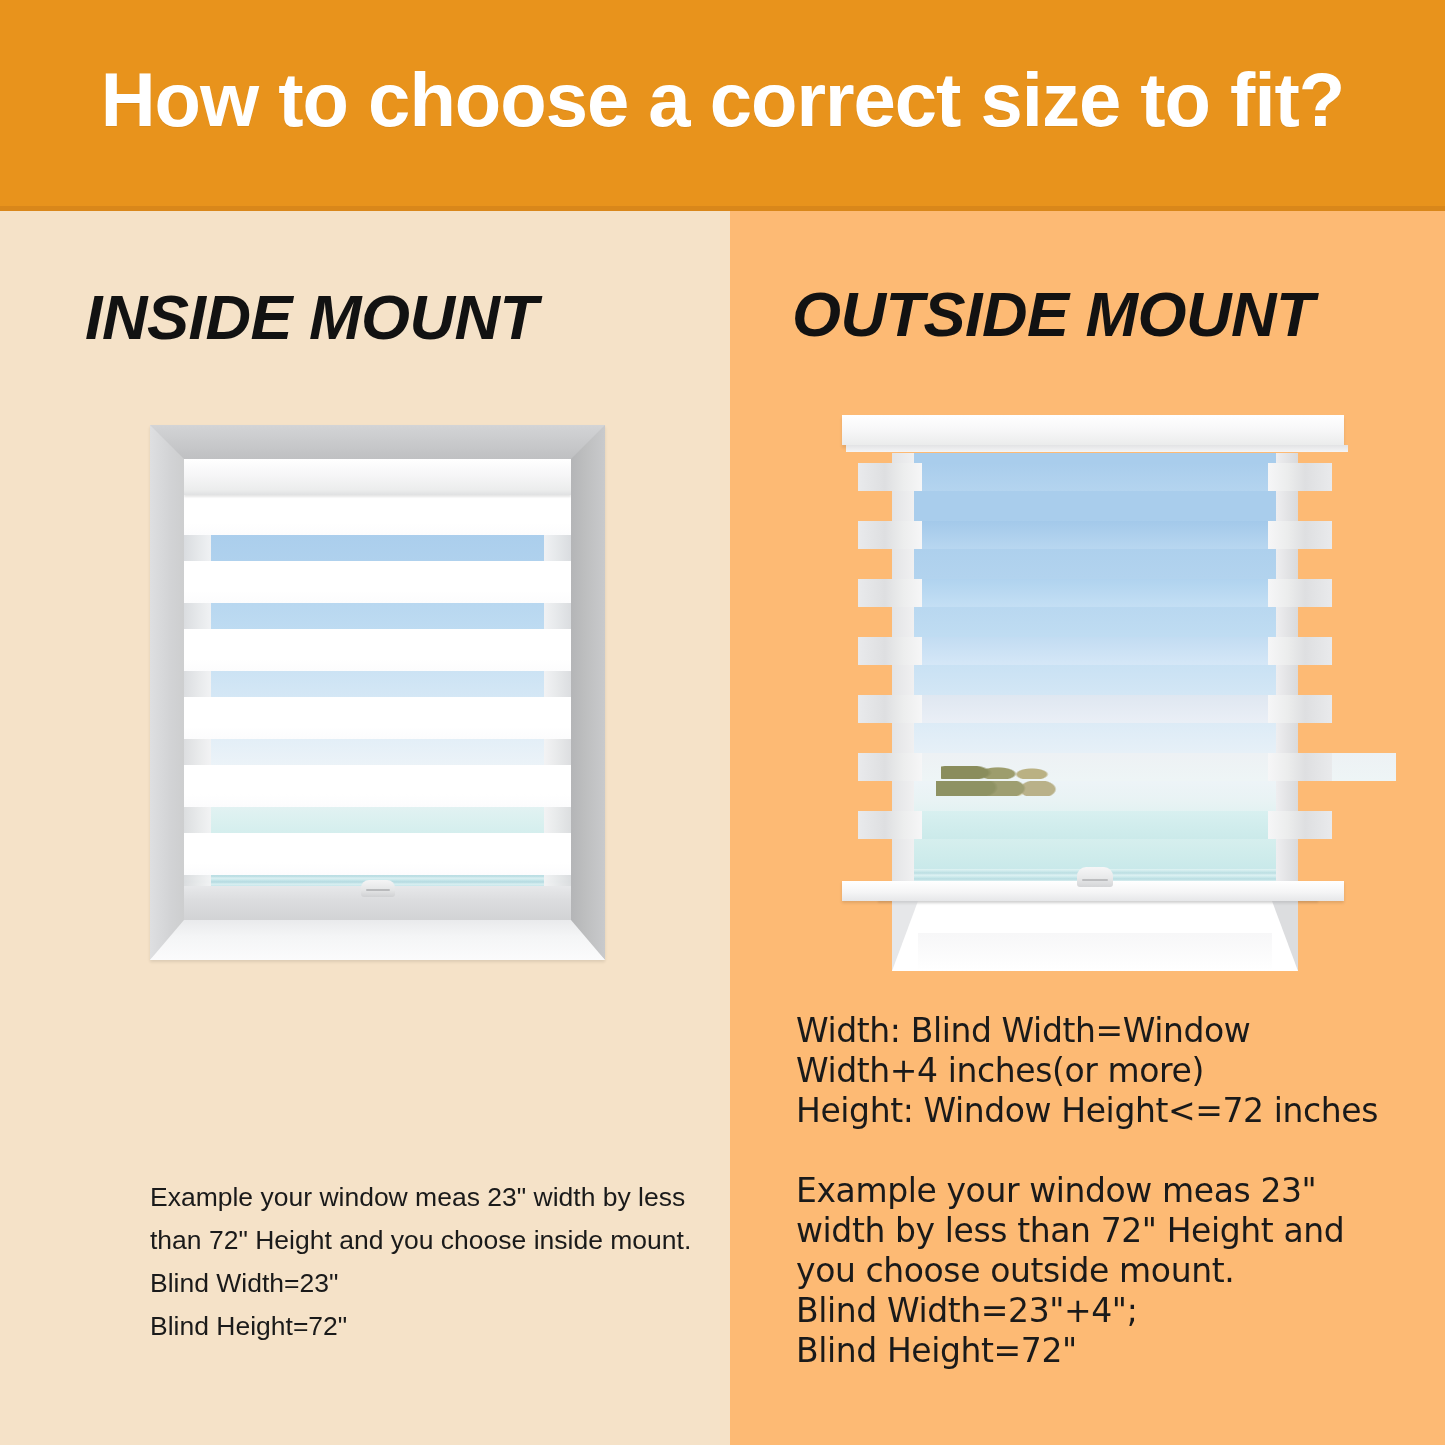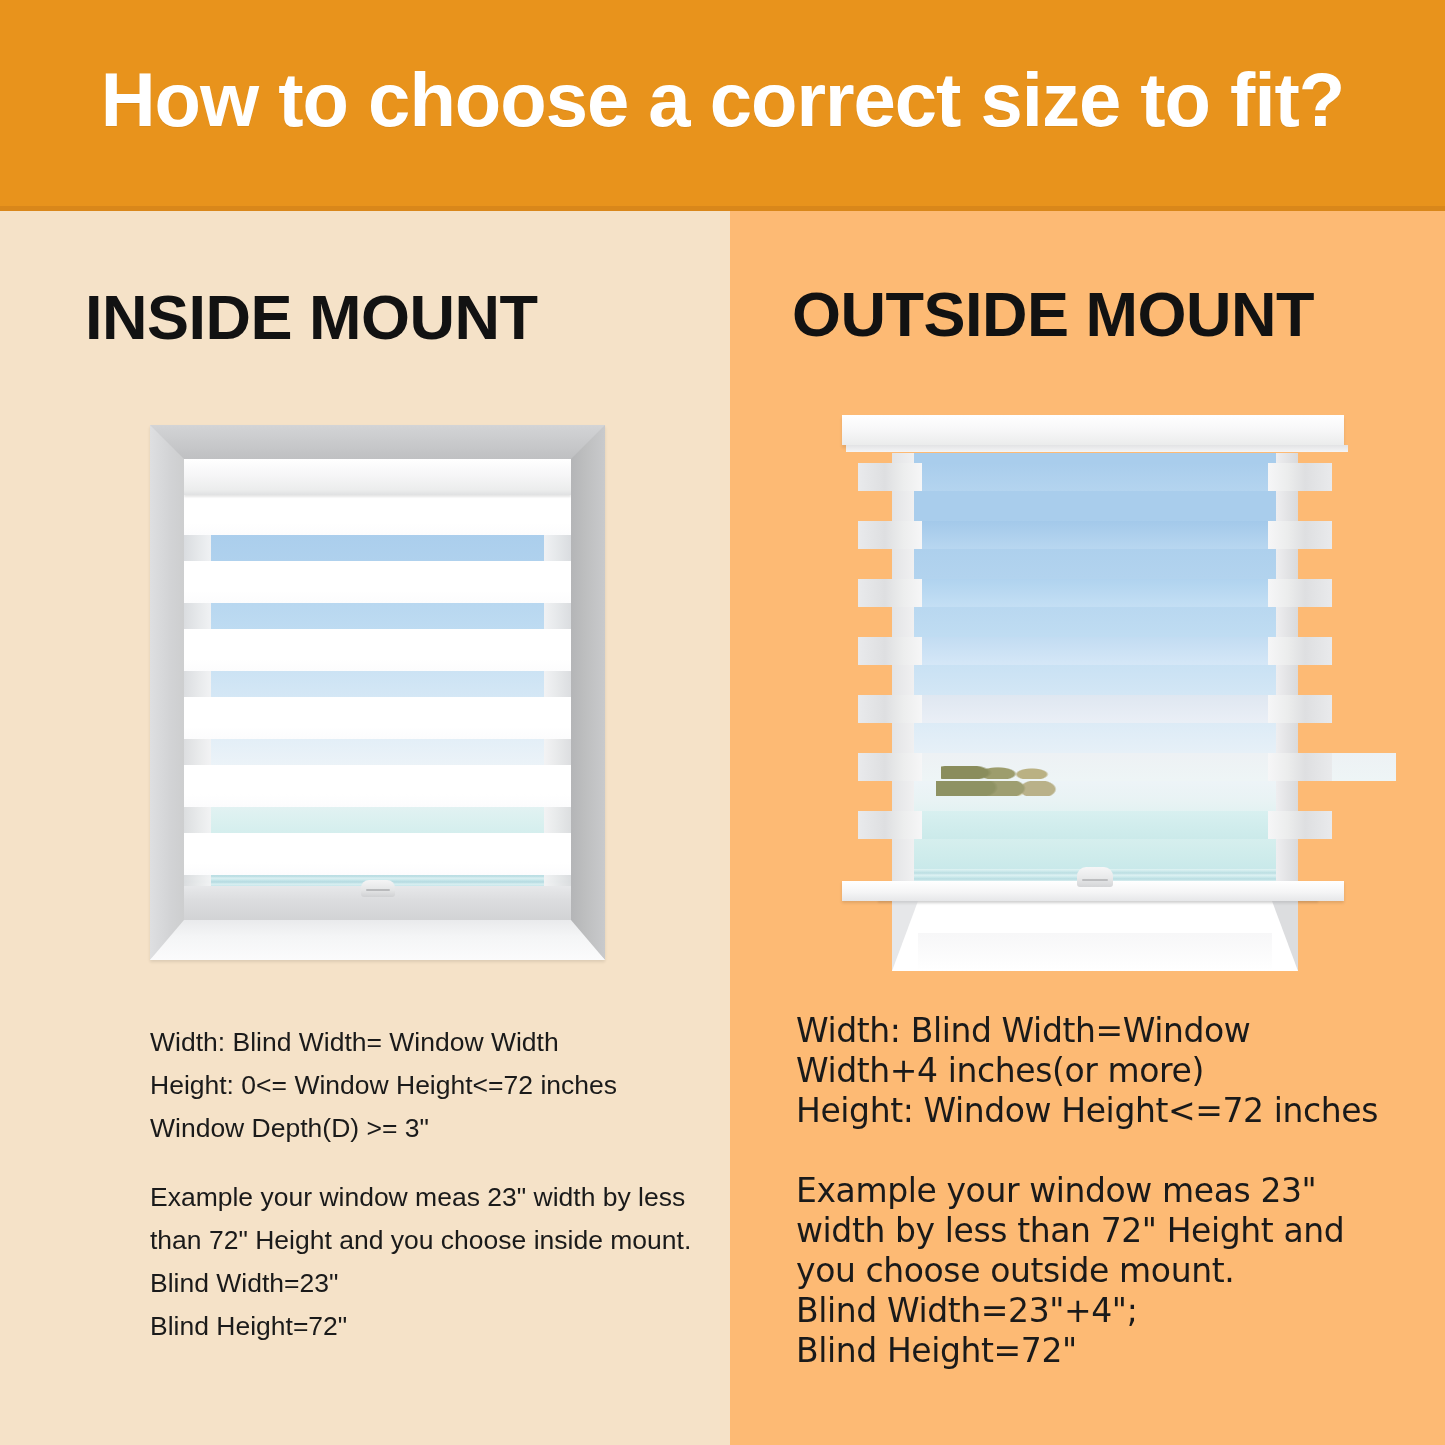--- a/index.html
+++ b/index.html
@@ -38,20 +38,21 @@
 
   .heading{
     position:absolute;
     font-family:"Liberation Sans", sans-serif;
     font-weight:bold;
     color:#121212;
     font-size:63px;
     letter-spacing:-0.5px;
     white-space:nowrap;
     line-height:1;
+    font-style:italic;
   }
   .heading-left{left:85px;top:75px;}
   .heading-right{left:62px;top:72px;}
 
   
   .txt{
     position:absolute;
     color:#1a1a1a;
     white-space:pre-line;
   }
@@ -326,23 +327,20 @@
           <div class="band-edge right" style="right:0;top:416px;height:26px;"></div>
 
           <div class="im-bottomrail">
             <div class="rail-handle" style="top:-6px;"></div>
           </div>
 
           <div class="im-headrail"></div>
         </div>
       </div>
 
-      <div class="txt txt-left" id="left-specs">Width: Blind Width= Window Width
-Height: 0&lt;= Window Height&lt;=72 inches
-Window Depth(D) &gt;= 3"</div>
       <div class="txt txt-left" id="left-example">Example your window meas 23" width by less than 72" Height and you choose inside mount.
 Blind Width=23"
 Blind Height=72"</div>
     </div>
 
     <div class="panel panel-right">
 
       <div class="heading heading-right">OUTSIDE MOUNT</div>
 
       <div class="om-wrap">

